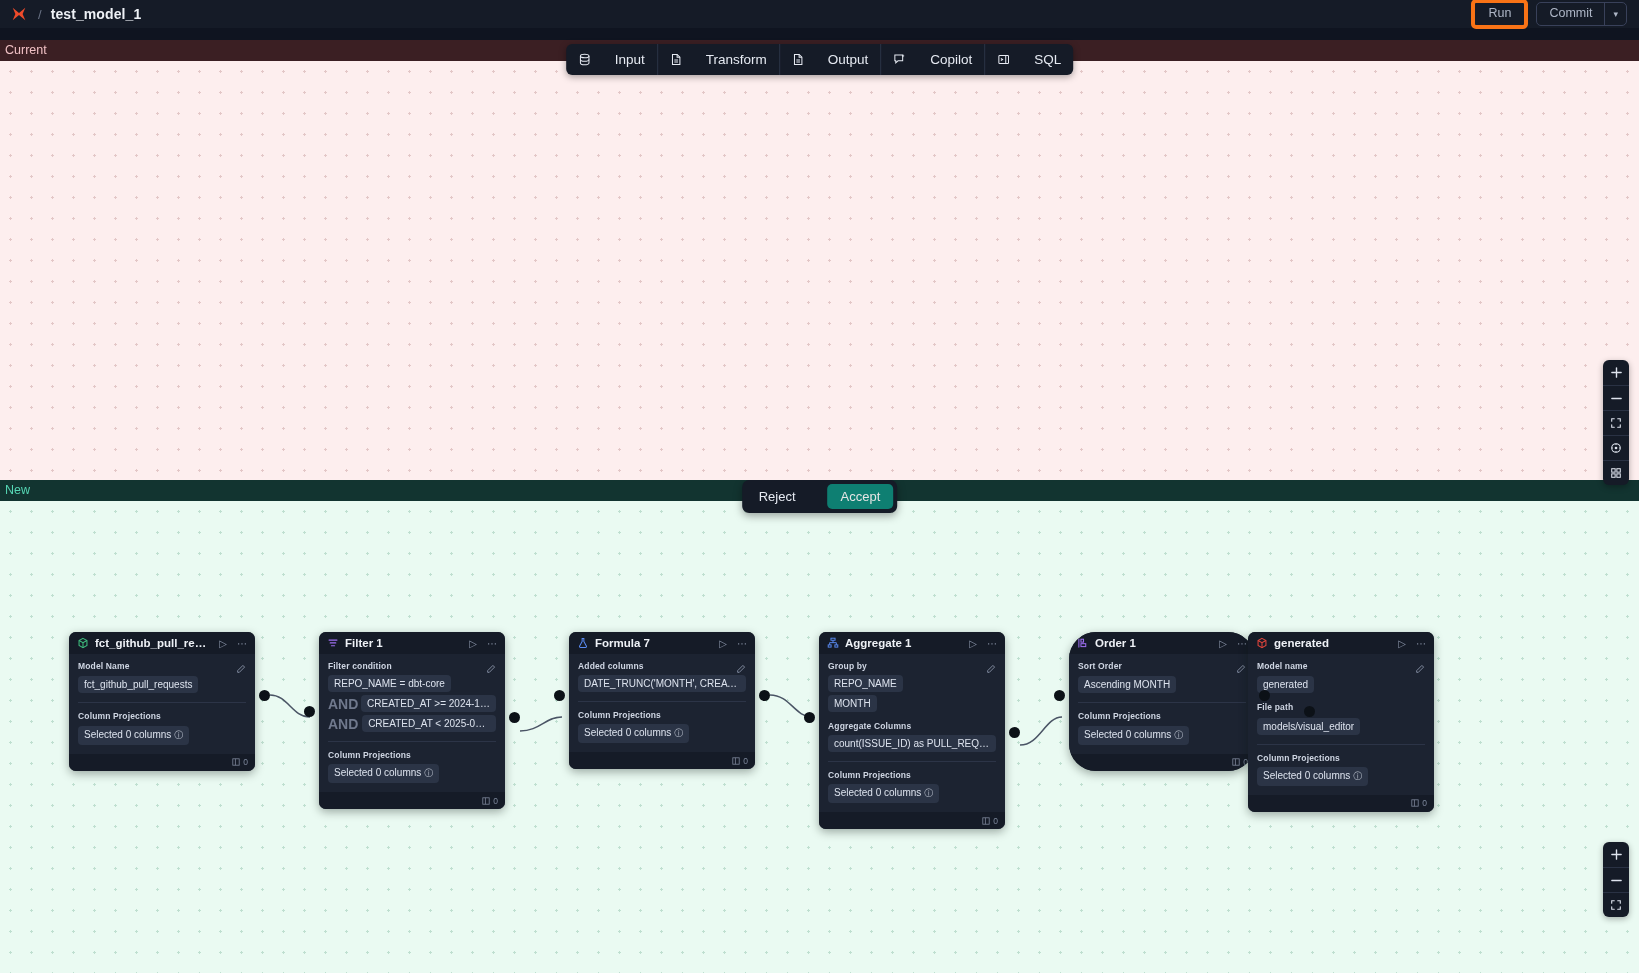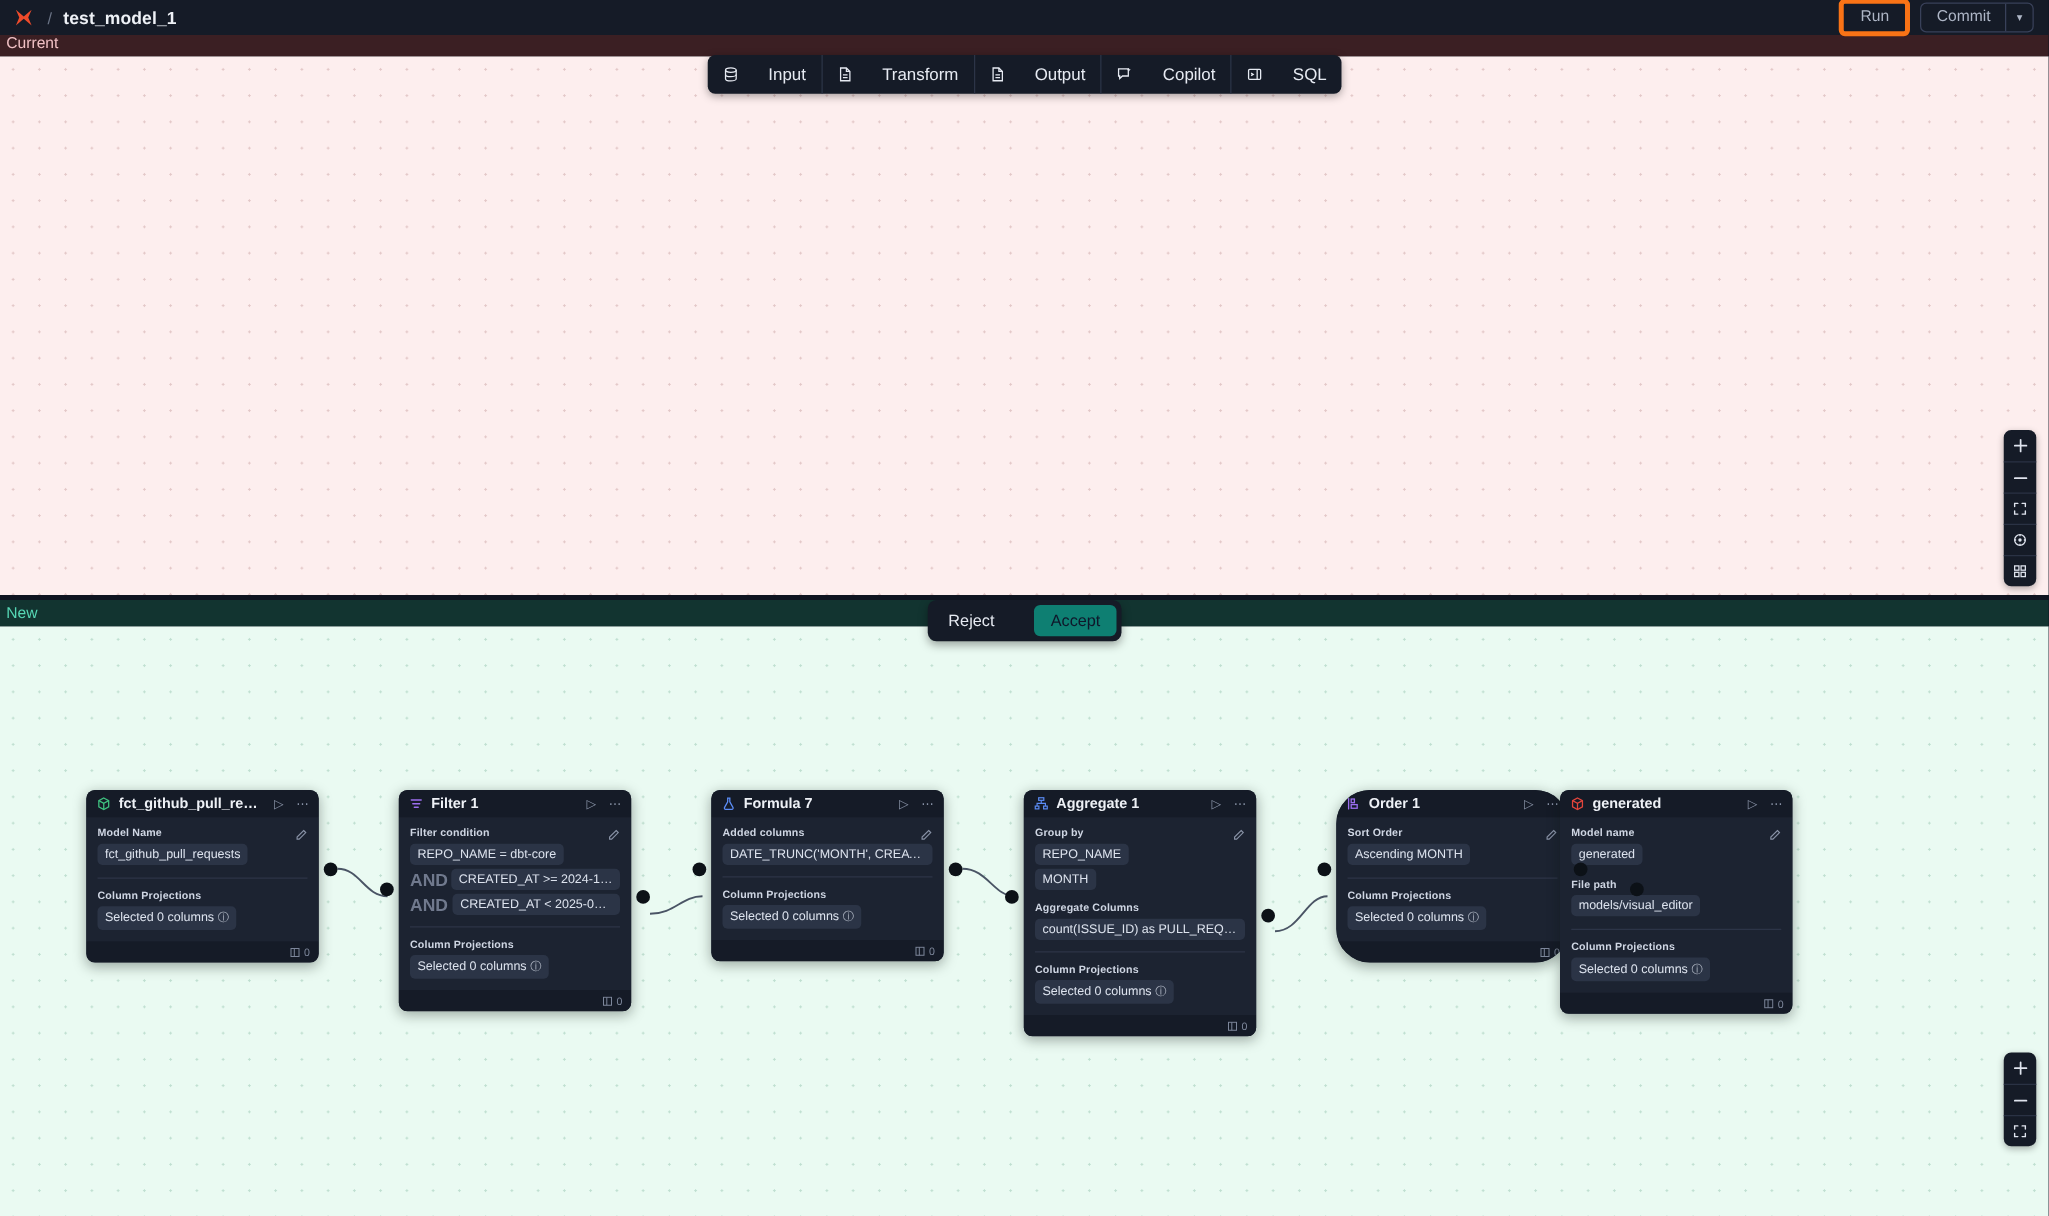--- a/index.html
+++ b/index.html
@@ -28,21 +28,21 @@
   }
   .commit-group { display: flex; align-items: stretch; border: 1px solid #39415a; border-radius: 5px; }
   .commit-group .commit-label { color: #aeb6c6; font-size: 12.5px; padding: 3px 12px 4px; line-height: 15px; }
   .commit-group .commit-caret {
     border-left: 1px solid #39415a; color: #aeb6c6; font-size: 9px;
     display: flex; align-items: center; padding: 0 8px;
   }
 
   
   .pane { position: absolute; left: 0; width: 1639px; overflow: hidden; }
-  .pane-current { top: 24px; height: 500px; }
+  .pane-current { top: 40px; height: 500px; }
   .pane-new { top: 480px; height: 493px; }
 
   .pane-label {
     position: absolute; left: 0; top: 0; width: 100%; height: 21px;
     font-size: 12.5px; padding-left: 5px; line-height: 21px; z-index: 12;
   }
   .label-current { background: #3b1f23; color: #f0c0c4; }
   .label-new { background: #123430; color: #56d6b4; }
 
   .canvas { position: absolute; left: 0; width: 100%; }
@@ -76,21 +76,21 @@
     position: absolute; top: 0; left: 50%; transform: translateX(-50%);
     background: #151b27; border-radius: 7px; padding: 4px;
     display: flex; gap: 19px; z-index: 35;
     box-shadow: 0 3px 8px rgba(0,0,0,.35);
   }
   .decision button {
     border: 0; font-size: 13px; border-radius: 5px; padding: 5px 13px;
     font-family: "Liberation Sans", sans-serif; cursor: pointer;
   }
   .btn-reject { background: transparent; color: #e6eaf2; }
-  .btn-accept { background: #0e7f72; color: #0f172a; }
+  .btn-accept { background: #0e7f72; color: #e5e5e5; }
 
   
   .zoomstack {
     position: absolute; right: 10px; width: 26px;
     background: #151b27; border-radius: 6px; z-index: 25;
     display: flex; flex-direction: column; align-items: stretch;
     box-shadow: 0 2px 6px rgba(0,0,0,.3);
   }
   .zoomstack .zi {
     height: 25px; display: flex; align-items: center; justify-content: center;

